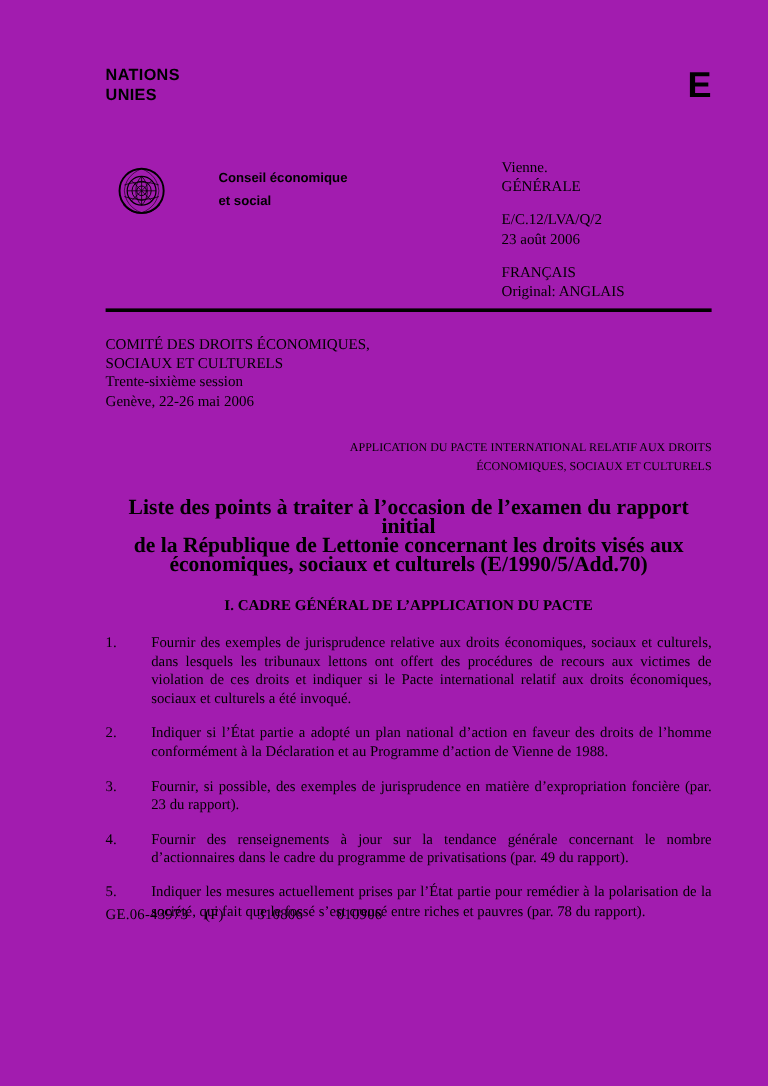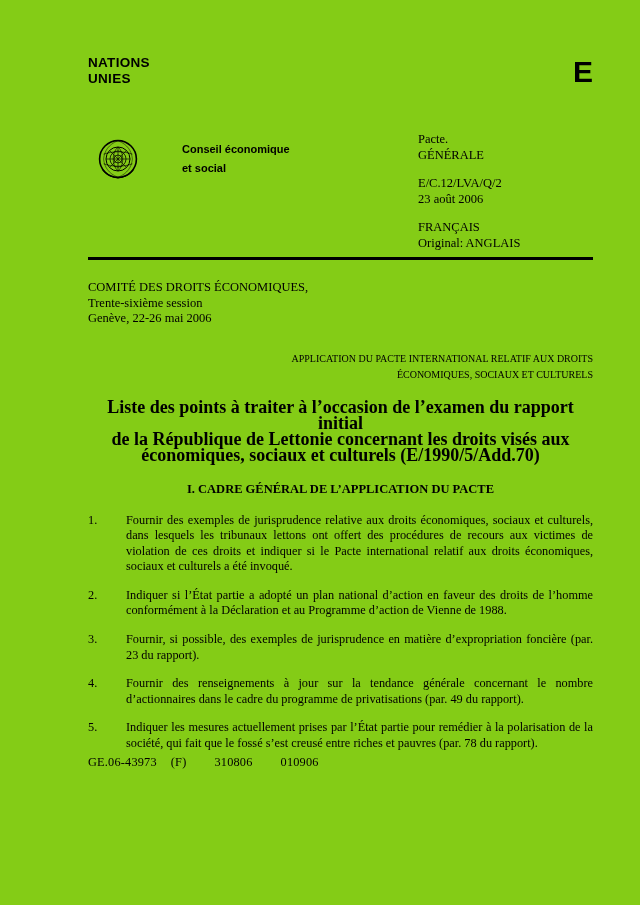--- a/index.html
+++ b/index.html
@@ -13,21 +13,21 @@
     font-family: "Liberation Serif", serif;
     color: #000000;
     position: relative;
     overflow: hidden;
   }
   .page {
     position: absolute;
     left: 0; top: 0;
     width: 640px;
     height: 905px;
-    background: #84cc16;
+    background: #a21caf;
   }
   .content {
     position: absolute;
     left: 88px;
     top: 55px;
     width: 505px;
   }
 
   
   .masthead {
@@ -181,38 +181,39 @@
         </svg>
       </span>
 
       <div class="organ-title">
         <div>Conseil économique</div>
         <div>et social</div>
       </div>
 
       <div class="symbol-col">
         <div class="grp">
-          <div>Pacte.</div>
+          <div>Vienne.</div>
           <div>GÉNÉRALE</div>
         </div>
         <div class="grp">
           <div>E/C.12/LVA/Q/2</div>
           <div>23 août 2006</div>
         </div>
         <div class="grp">
           <div>FRANÇAIS</div>
           <div>Original: ANGLAIS</div>
         </div>
       </div>
     </div>
 
     <hr class="rule">
 
     <div class="committee">
       <div>COMITÉ DES DROITS ÉCONOMIQUES,</div>
+      <div>SOCIAUX ET CULTURELS</div>
       <div>Trente-sixième session</div>
       <div>Genève, 22-26 mai 2006</div>
     </div>
 
     <div class="doc-title">
       <div>APPLICATION DU PACTE INTERNATIONAL RELATIF AUX DROITS</div>
       <div>ÉCONOMIQUES, SOCIAUX ET CULTURELS</div>
     </div>
 
     <div class="doc-subtitle">

